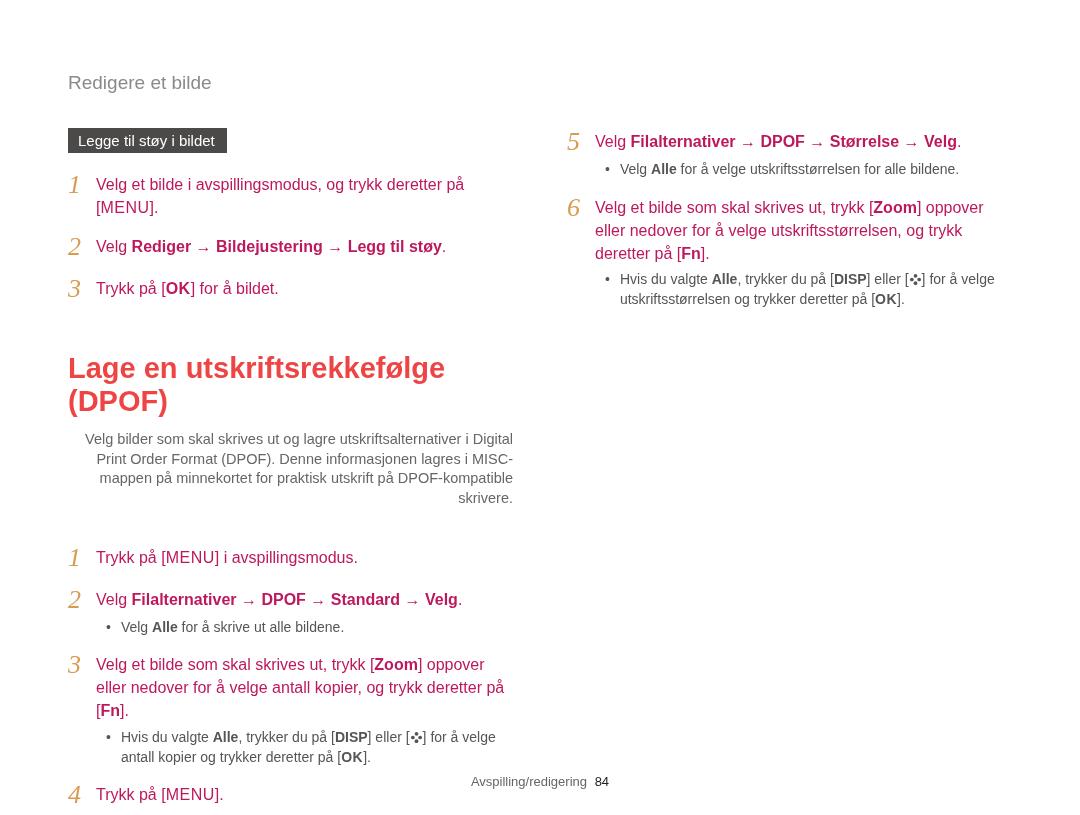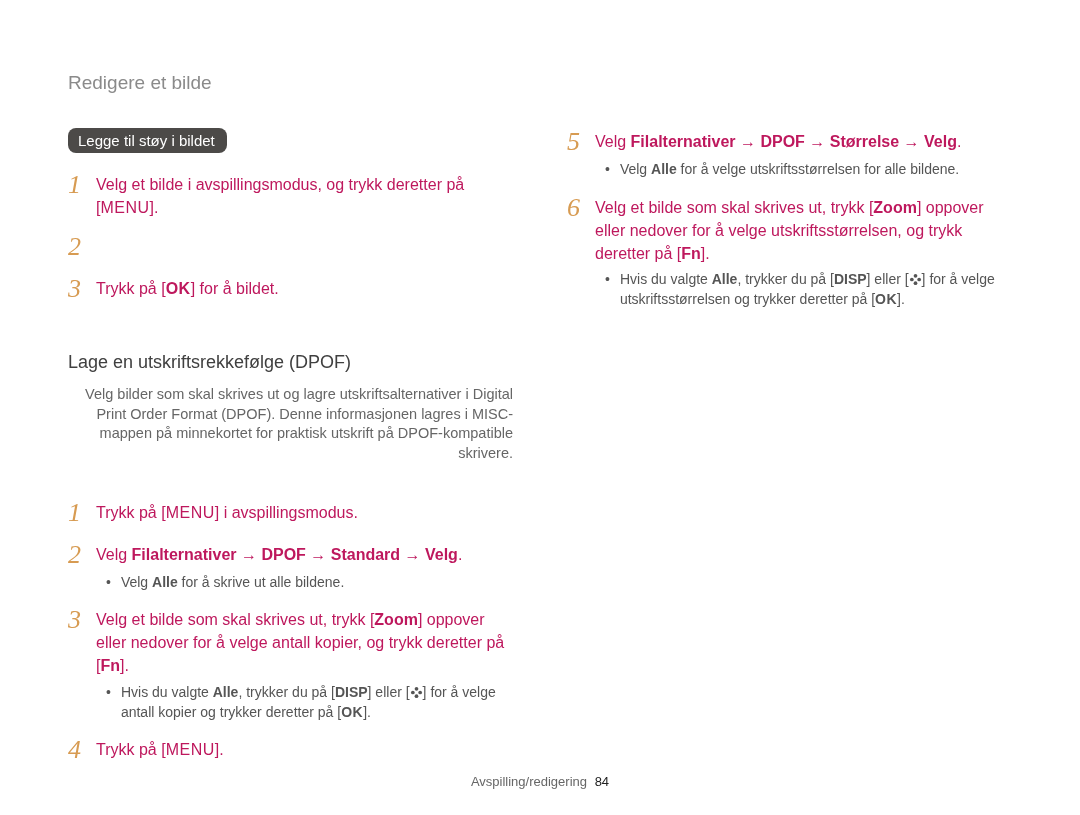--- a/index.html
+++ b/index.html
@@ -24,21 +24,21 @@
   }
   .col {
     width: 452px;
   }
   .badge {
     display: inline-block;
     background: #4c4a48;
     color: #fff;
     font-size: 15px;
     padding: 4px 12px 4px 10px;
-    border-radius: 8px;
+    border-radius: 0;
     margin-bottom: 18px;
   }
   .step {
     display: flex;
     gap: 10px;
     margin-bottom: 14px;
     line-height: 1.45;
   }
   .step-num {
     font-size: 26px;
@@ -64,23 +64,23 @@
     font-size: 14px;
     color: #555;
     line-height: 1.45;
     margin-bottom: 2px;
   }
   .bullet::before {
     content: "•";
     flex: none;
   }
   .section-title {
-    font-size: 18px;
-    color: #404040;
-    font-weight: 400;
+    font-size: 29px;
+    color: #ef4444;
+    font-weight: 700;
     margin: 50px 0 12px 0;
   }
   .section-desc {
     font-size: 14.5px;
     color: #666;
     line-height: 1.35;
     margin-bottom: 36px;
     text-align: right;
   }
   b { font-weight: bold; }
@@ -121,20 +121,23 @@
 
     <div class="step">
       <div class="step-num">1</div>
       <div class="step-body">
         <span>Velg et bilde i avspillingsmodus, og trykk deretter på [</span><span class="menu-label">MENU</span><span>].</span>
       </div>
     </div>
 
     <div class="step">
       <div class="step-num">2</div>
+      <div class="step-body">
+        <span>Velg </span><b>Rediger → Bildejustering → Legg til støy</b><span>.</span>
+      </div>
     </div>
 
     <div class="step">
       <div class="step-num">3</div>
       <div class="step-body">
         <span>Trykk på [</span><span class="ok-label">OK</span><span>] for å bildet.</span>
       </div>
     </div>
 
     <h2 class="section-title">Lage en utskriftsrekkefølge (DPOF)</h2>

